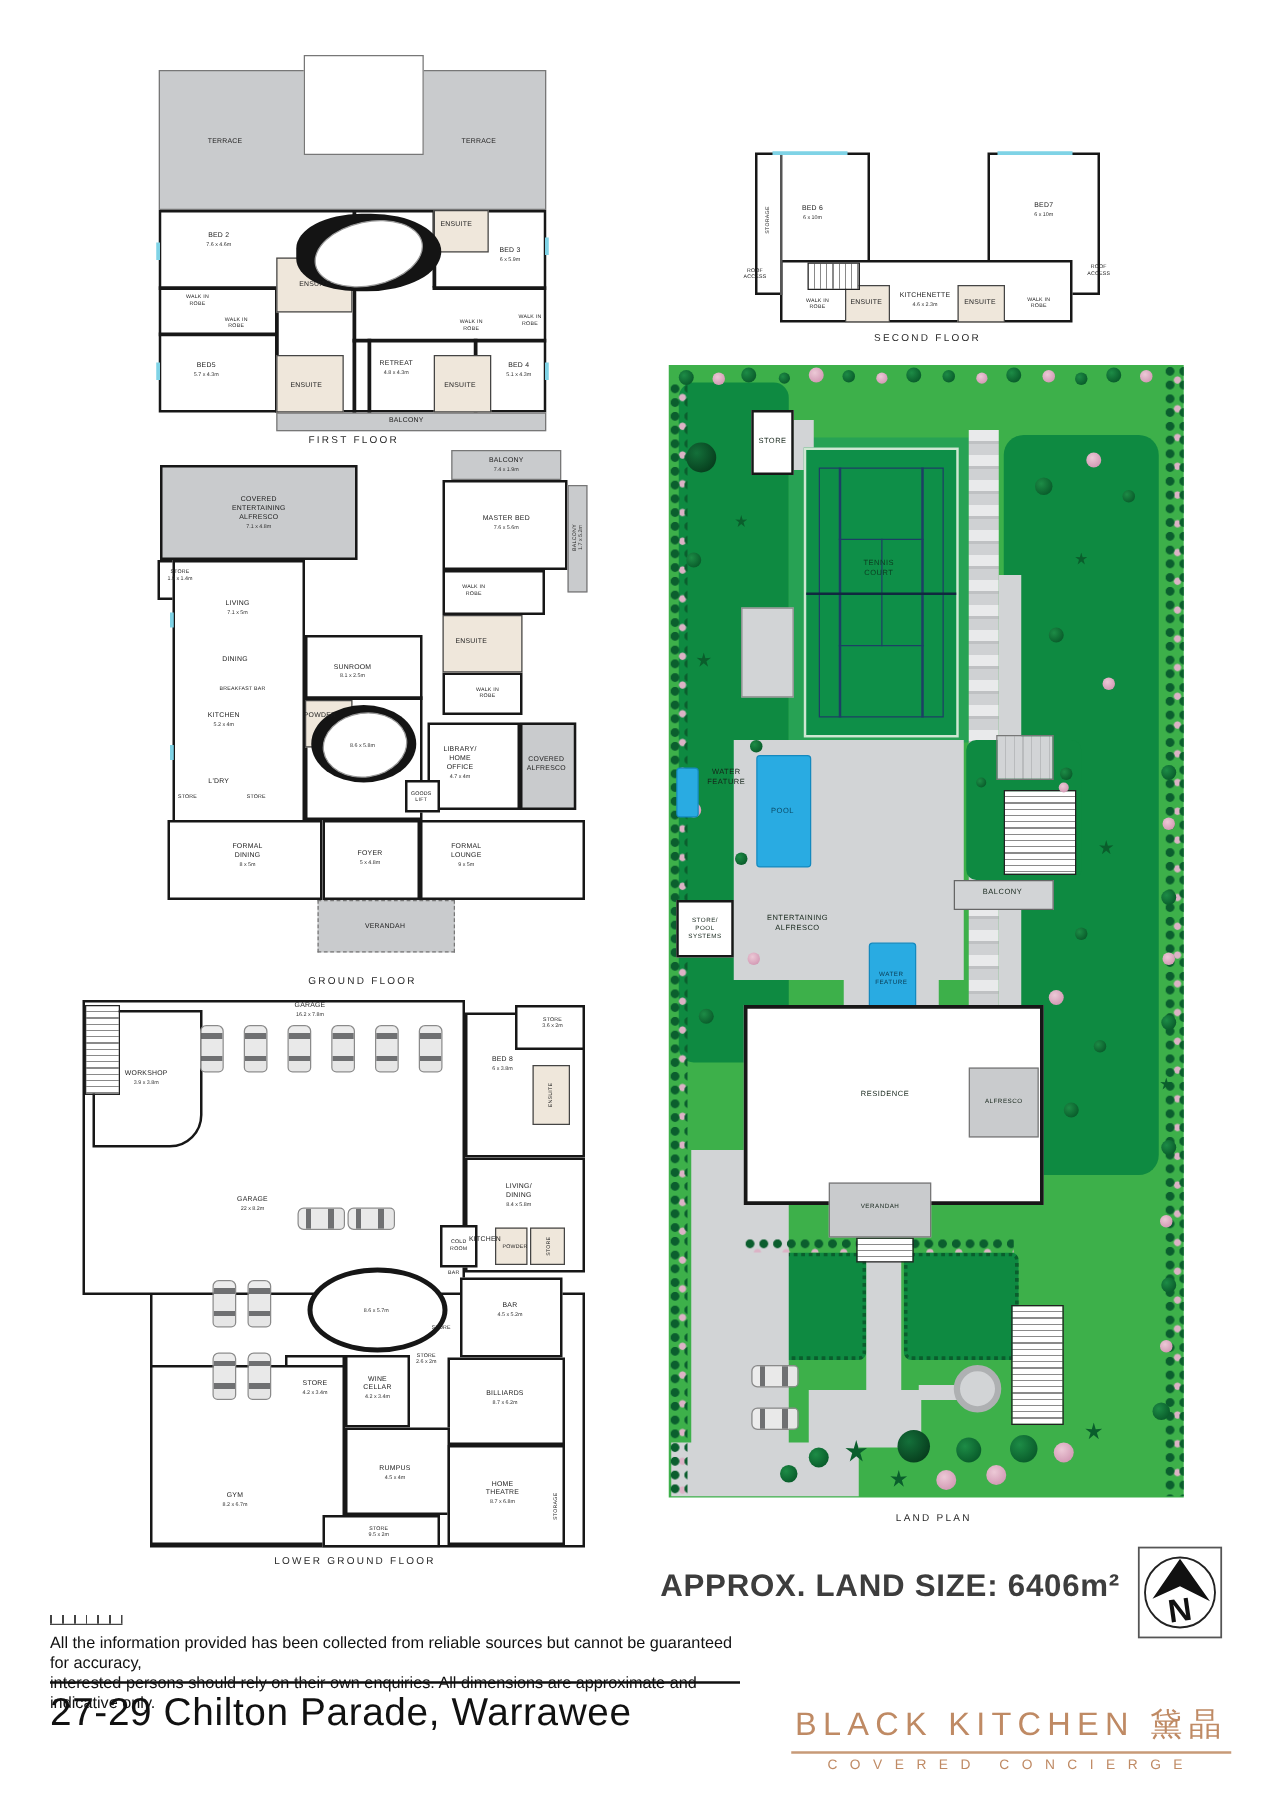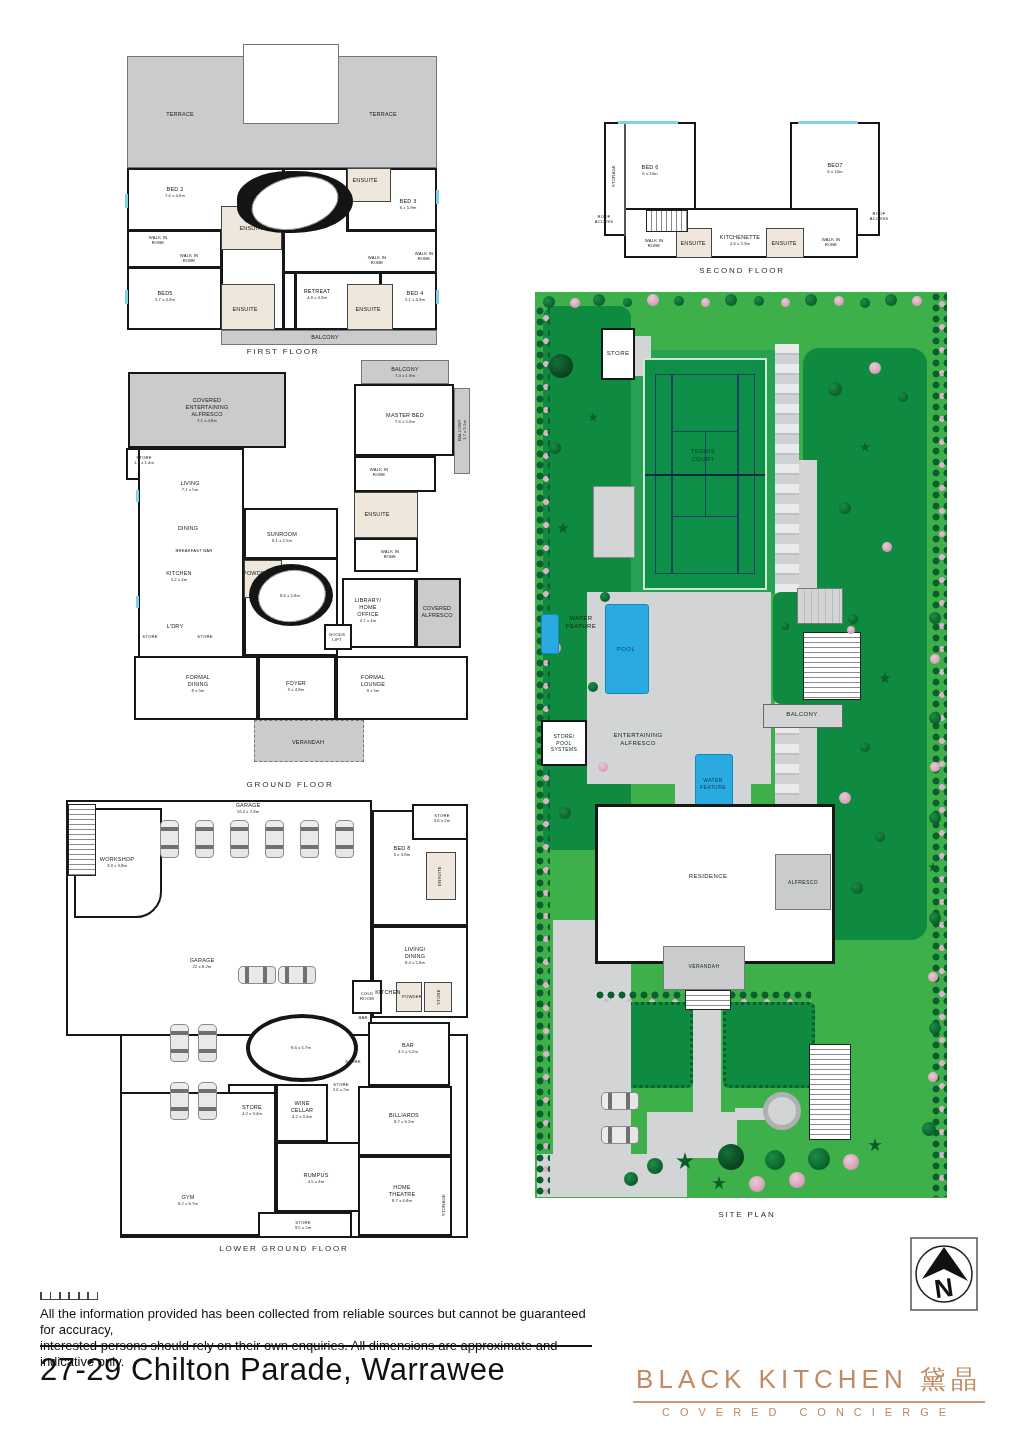--- a/index.html
+++ b/index.html
@@ -301,21 +301,21 @@
     <div class="slbl" style="left:168px;top:164px;width:40px;color:#0b3c20"><span>TENNIS COURT</span></div>
     <div class="slbl" style="left:46px;top:331px;width:34px"><span>WATER FEATURE</span></div>
     <div class="slbl" style="left:91px;top:358px;color:#0a4a66"><span>POOL</span></div>
     <div class="slbl" style="left:29px;top:451px;width:34px;font-size:5px"><span>STORE/ POOL SYSTEMS</span></div>
     <div class="slbl" style="left:103px;top:448px;width:60px"><span>ENTERTAINING ALFRESCO</span></div>
     <div class="slbl" style="left:267px;top:423px"><span>BALCONY</span></div>
     <div class="slbl" style="left:178px;top:491px;width:30px;color:#0a3a52;font-size:5px"><span>WATER FEATURE</span></div>
     <div class="slbl" style="left:173px;top:585px"><span>RESIDENCE</span></div>
     <div class="slbl" style="left:268px;top:590px;font-size:5px"><span>ALFRESCO</span></div>
     <div class="slbl" style="left:169px;top:674px;font-size:5px"><span>VERANDAH</span></div>
-    <div class="ftitle" style="left:212px;top:918px">SITE PLAN</div>
+    <div class="ftitle" style="left:212px;top:918px">LAND PLAN</div>
   <div class="tree" style="left: 8px; top: 4px; width: 12px; height: 12px;"></div>
       <div class="tree pink" style="left: 35px; top: 6px; width: 10px; height: 10px;"></div>
       <div class="tree" style="left: 58px; top: 2px; width: 12px; height: 12px;"></div>
       <div class="tree" style="left: 87.5px; top: 6px; width: 9px; height: 9px;"></div>
       <div class="tree pink" style="left: 112px; top: 2px; width: 12px; height: 12px;"></div>
       <div class="tree" style="left: 139px; top: 4px; width: 10px; height: 10px;"></div>
       <div class="tree pink" style="left: 165.5px; top: 6px; width: 9px; height: 9px;"></div>
       <div class="tree" style="left: 190px; top: 2px; width: 12px; height: 12px;"></div>
       <div class="tree" style="left: 219px; top: 4px; width: 10px; height: 10px;"></div>
       <div class="tree pink" style="left: 245.5px; top: 6px; width: 9px; height: 9px;"></div>
@@ -367,20 +367,21 @@
       <div class="tree pink" style="left: 254px; top: 880px; width: 16px; height: 16px;"></div>
       <div class="tree pink" style="left: 214px; top: 884px; width: 16px; height: 16px;"></div>
       <div class="star" style="left: 177px; top: 884px; width: 14px; height: 14px;"></div>
       <div class="tree" style="left: 89px; top: 880px; width: 14px; height: 14px;"></div>
       <div class="star" style="left: 333px; top: 846px; width: 14px; height: 14px;"></div>
       <div class="tree" style="left: 246px; top: 330px; width: 8px; height: 8px;"></div>
       <div class="tree pink" style="left: 312px; top: 334px; width: 8px; height: 8px;"></div>
     </div>
 
   <div class="approx">
+    <div>APPROX. LAND SIZE: 6406m²</div>
   </div>
 
   <div class="compass">
     <svg width="68" height="74" viewBox="0 0 68 74">
       <rect x="1" y="1" width="66" height="72" fill="none" stroke="#555" stroke-width="1.5"></rect>
       <circle cx="34" cy="37" r="28" fill="none" stroke="#222" stroke-width="1.5"></circle>
       <polygon points="12,42 34,10 58,44 34,32" fill="#111"></polygon>
       <text x="34" y="60" text-anchor="middle" font-size="26" font-weight="bold" font-family="Liberation Sans, sans-serif" fill="#111" transform="rotate(-8 34 52)">N</text>
     </svg>
   </div>

